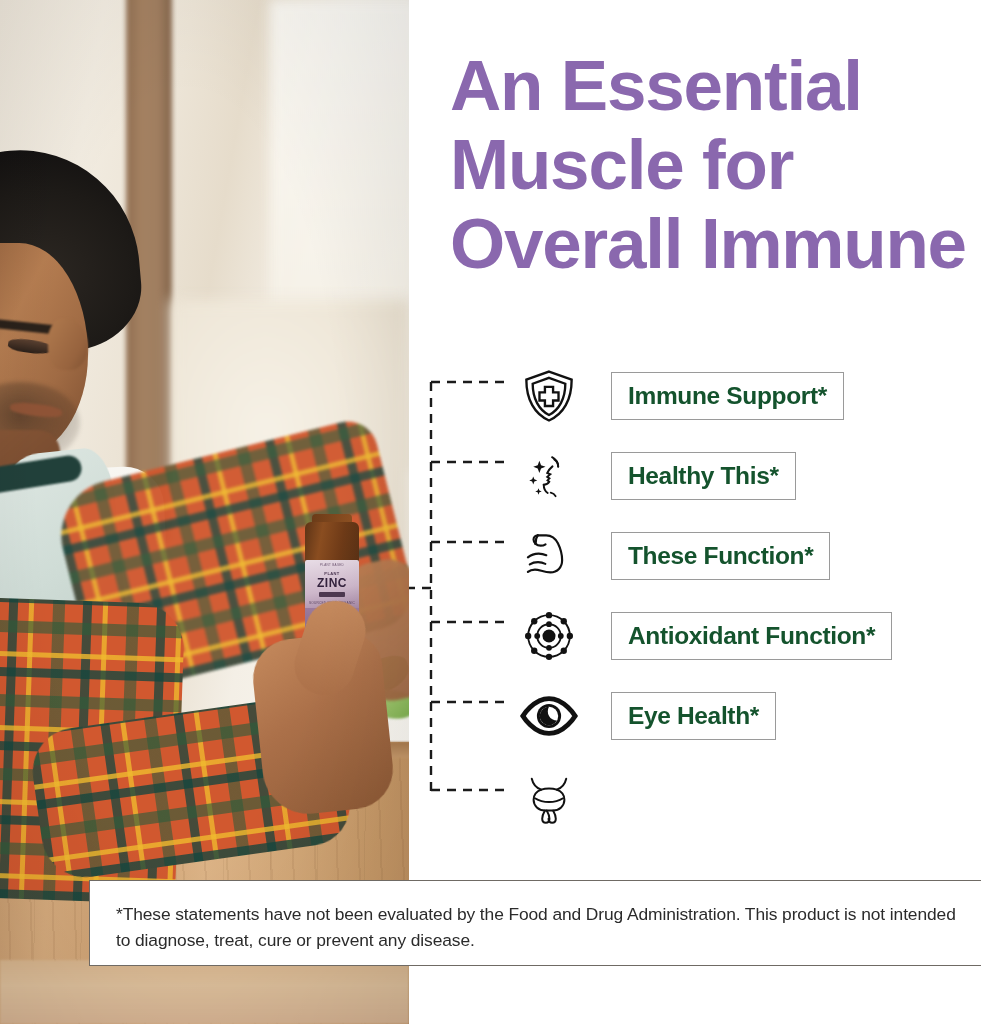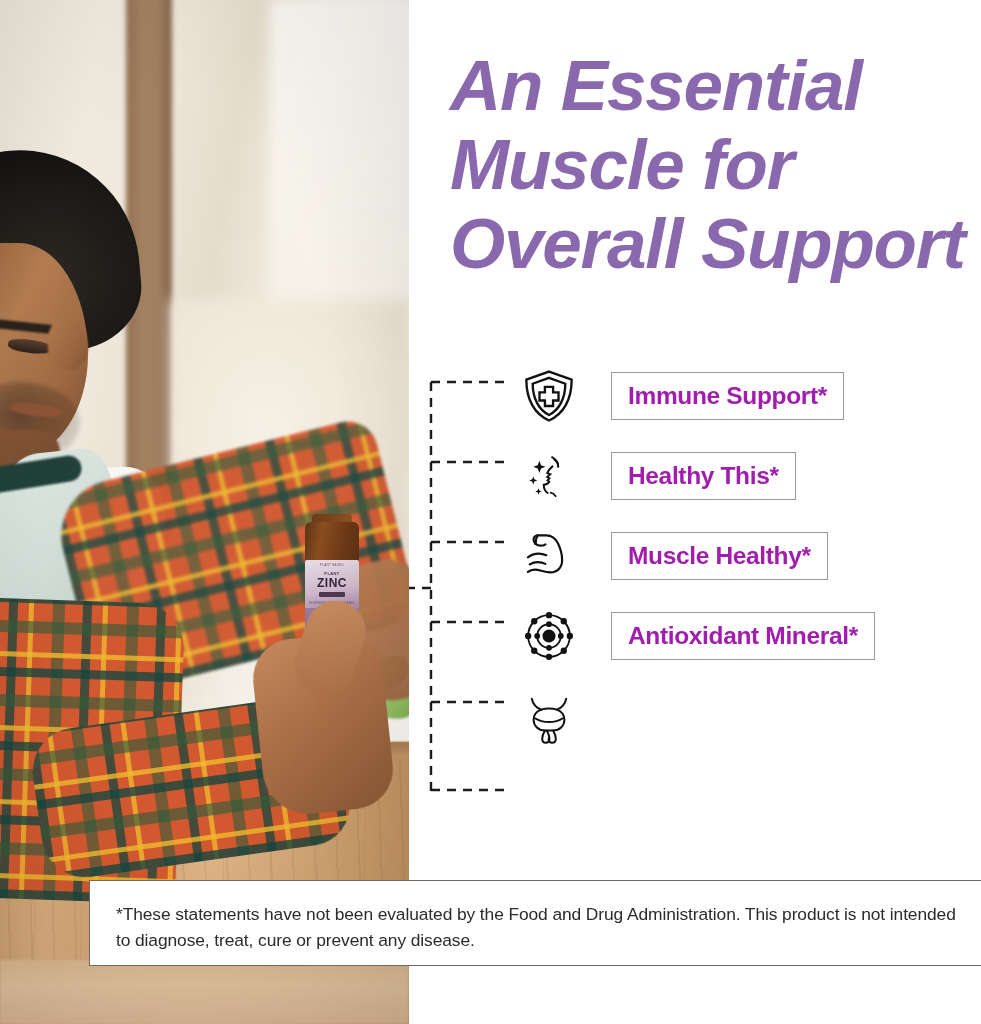--- a/index.html
+++ b/index.html
@@ -233,38 +233,38 @@
 
   
   .content{ position:absolute; left:409px; top:0; width:572px; height:1024px; background:#fff; }
 
   .headline{
     position:absolute; left:41px; top:46px; width:530px;
     color:#8a68ae;
     font-size:71px; line-height:79px;
     font-weight:bold; letter-spacing:-1.2px;
   }
-  .headline .hl-line{ display:block; white-space:nowrap;font-style:italic; }
+  .headline .hl-line{ display:block; white-space:nowrap; }
 
   
   .tree{ position:absolute; left:0; top:0; width:572px; height:1024px; pointer-events:none; }
 
   
   .rows{ position:absolute; left:0; top:356px; width:572px; }
   .row{ position:relative; height:80px; display:flex; align-items:center; }
   .icon-cell{
     position:absolute; left:100px; width:80px; height:80px;
     display:flex; align-items:center; justify-content:center;
   }
   .icon-cell svg{ display:block; }
   .label-box{
     position:absolute; left:202px;
     border:1.6px solid #9a9a9a; background:#ffffff;
     padding:9px 16px 10px 16px;
-    font-size:24.5px; font-weight:bold; color:#a21caf;
+    font-size:24.5px; font-weight:bold; color:#14532d;
     letter-spacing:-.35px; white-space:nowrap; line-height:1.12;
   }
 
   
   .disclaimer{
     position:absolute; left:45px; top:880px; width:910px; height:86px;
     background:#ffffff; border:1.4px solid #6f6a64;
     padding:21px 26px 0 26px;
     font-size:17.4px; line-height:25.5px; color:#2b2b2b;
     font-family:"Liberation Sans", sans-serif; letter-spacing:-.1px;margin-left:44px;
@@ -330,21 +330,21 @@
     <div class="ph-thumb"></div>
 
     <div class="ph-vignette"></div>
   </div>
 
   <div class="content">
 
     <div class="headline">
       <span class="hl-line">An Essential</span>
       <span class="hl-line">Muscle for</span>
-      <span class="hl-line">Overall Support</span>
+      <span class="hl-line">Overall Immune</span>
     </div>
 
     <svg class="tree" viewBox="0 0 572 1024" width="572" height="1024">
       <g stroke="#1b1b1b" stroke-width="2.4" fill="none" stroke-dasharray="9 7">
 
         <line x1="22" y1="382" x2="22" y2="796"></line>
 
         <line x1="22" y1="382" x2="96" y2="382"></line>
         <line x1="22" y1="462" x2="96" y2="462"></line>
         <line x1="22" y1="542" x2="96" y2="542"></line>
@@ -389,21 +389,21 @@
         <div class="icon-cell">
           <svg width="60" height="60" viewBox="0 0 64 64" fill="none" stroke="#111" stroke-width="2.3" stroke-linecap="round" stroke-linejoin="round">
             <path d="M20 10c-2.5 0-4.5 2-4.5 4.5 0 2.3 1.1 3.6 2.2 4.6"></path>
             <path d="M20 10h9c5.5 0 10 3.5 12.5 8.5C44.5 24.5 46 31 46 36.5c0 7.5-5 13-12.5 13-7 0-11.5-3-16.5-3-4 0-6 1.2-7.5 2.5"></path>
             <path d="M17.7 19.1c1.4 1.2 3.3 1.9 5.3 1.9 2.3 0 4-.6 5.3-1.5"></path>
             <path d="M9.5 33.5c3-2.5 7-4 11.5-4 3.2 0 5.8.7 8.1 1.7"></path>
             <path d="M11.5 41c2.5-1.6 5.5-2.4 8.8-2.4 3 0 5.6.7 7.8 1.8"></path>
             <path d="M20 10c-1.8 2.4-2.4 5-2.3 9.1"></path>
           </svg>
         </div>
-        <div class="label-box">Muscle Healthy*</div>
+        <div class="label-box">These Function*</div>
       </div>
 
       <div class="row">
         <div class="icon-cell">
           <svg width="58" height="58" viewBox="0 0 64 64" fill="none">
             <circle cx="32" cy="32" r="23" stroke="#111" stroke-width="2"></circle>
             <circle cx="32" cy="32" r="13" stroke="#111" stroke-width="2"></circle>
             <circle cx="32" cy="32" r="7.2" fill="#111"></circle>
             <g fill="#111">
               <circle cx="32" cy="9" r="3.5"></circle>
@@ -414,23 +414,34 @@
               <circle cx="15.7" cy="48.3" r="3.5"></circle>
               <circle cx="9" cy="32" r="3.5"></circle>
               <circle cx="15.7" cy="15.7" r="3.5"></circle>
               <circle cx="32" cy="19" r="3.2"></circle>
               <circle cx="45" cy="32" r="3.2"></circle>
               <circle cx="32" cy="45" r="3.2"></circle>
               <circle cx="19" cy="32" r="3.2"></circle>
             </g>
           </svg>
         </div>
-        <div class="label-box">Antioxidant Mineral*</div>
-      </div>
-
+        <div class="label-box">Antioxidant Function*</div>
+      </div>
+
+      <div class="row">
+        <div class="icon-cell">
+          <svg width="62" height="44" viewBox="0 0 64 40" fill="none">
+            <path d="M32 2C16 2 5 20 5 20s11 18 27 18 27-18 27-18S48 2 32 2z" fill="#fff" stroke="#111" stroke-width="5"></path>
+            <circle cx="32" cy="20" r="12.5" fill="#111"></circle>
+            <circle cx="32" cy="20" r="9.5" fill="#fff"></circle>
+            <path d="M32 10.5a9.5 9.5 0 1 0 8.2 14.2A9.5 9.5 0 0 1 32 10.5z" fill="#111"></path>
+          </svg>
+        </div>
+        <div class="label-box">Eye Health*</div>
+      </div>
 
       <div class="row">
         <div class="icon-cell">
           <svg width="58" height="58" viewBox="0 0 64 64" fill="none" stroke="#111" stroke-width="2.2" stroke-linecap="round" stroke-linejoin="round">
             <path d="M13 13c1.5 6.5 5.5 10.5 10.5 12"></path>
             <path d="M51 13c-1.5 6.5-5.5 10.5-10.5 12"></path>
             <path d="M23.5 25c-5 1.8-8.5 6-8.5 11.2C15 43 20.5 48 27.5 48h9C43.5 48 49 43 49 36.2c0-5.2-3.5-9.4-8.5-11.2-2.6-1-5.3-1.4-8.5-1.4s-5.9.4-8.5 1.4z"></path>
             <path d="M16.5 34.5c4.5 2.8 9.2 4.2 15.5 4.2s11-1.4 15.5-4.2"></path>
             <path d="M27.5 48c-2 3.5-3 6.5-3 9 0 2.6 1.6 4.4 4 4.4s4-1.8 4-4.4c0-2.5-1-5.5-3-9"></path>
             <path d="M36.5 48c2 3.5 3 6.5 3 9 0 2.6-1.6 4.4-4 4.4s-4-1.8-4-4.4"></path>

